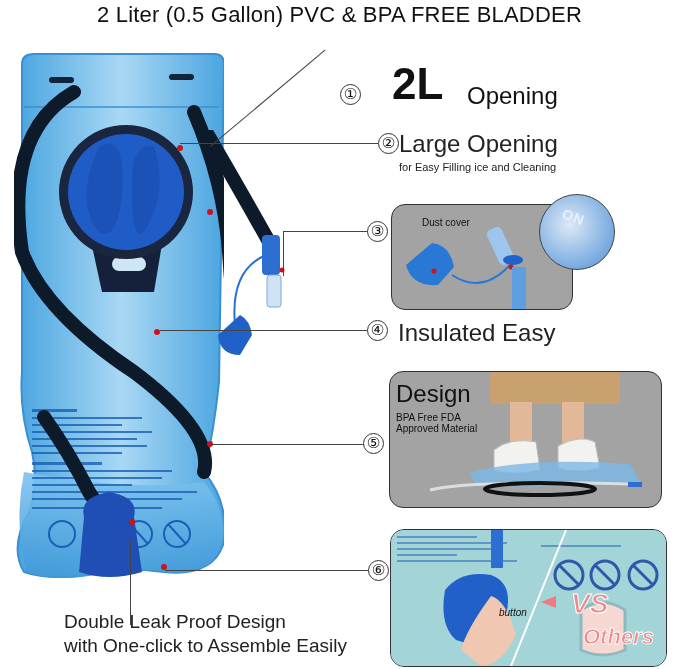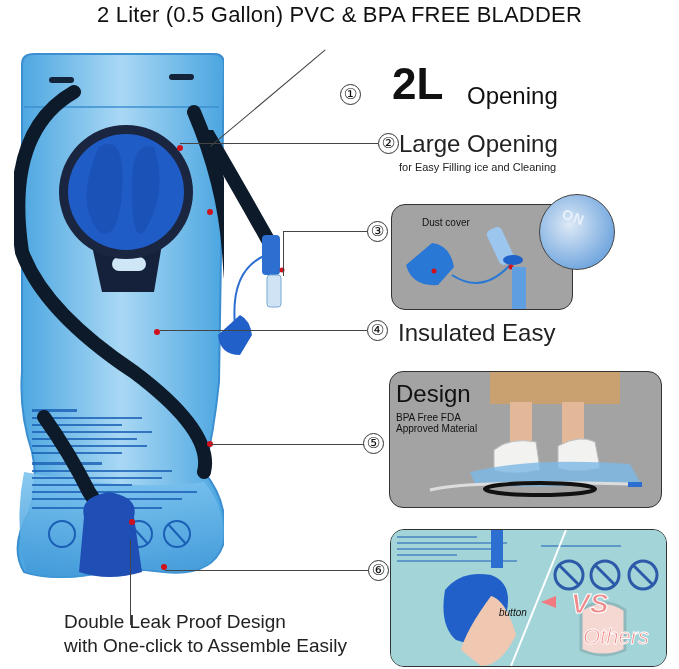--- a/index.html
+++ b/index.html
@@ -174,20 +174,20 @@
     </g>
     <rect x="100" y="0" width="12" height="38" fill="#2d6fd1"></rect>
     <path d="M54,60 Q70,40 100,45 Q128,55 110,100 Q90,120 65,110 Q48,95 54,60 Z" fill="#2060c8"></path>
     <path d="M100,66 Q115,70 125,105 Q110,136 90,136 L70,120 Q75,100 100,66 Z" fill="#f0c7b0"></path>
     <polygon points="150,72 165,66 165,78" fill="#f07a80"></polygon>
     <line x1="175" y1="0" x2="120" y2="136" stroke="#fff" stroke-width="2"></line>
     <path d="M190,80 Q212,65 234,80 L234,120 Q212,130 190,120 Z" fill="#f5d8d2" stroke="#8fb9bd" stroke-width="3"></path>
   </svg>
   <div class="abs" style="left:108px;top:77px;font-size:10px;font-style:italic;color:#111;">button</div>
   <div class="abs" style="left:160px;top:58px;font-size:28px;font-weight:bold;font-style:italic;color:#f08a8a;margin-left:20px;-webkit-text-stroke:1px #fff;">VS</div>
-  <div class="abs" style="left:192px;top:94px;font-size:22px;font-weight:normal;font-style:italic;color:#f08a8a;-webkit-text-stroke:0.8px #fff;">Others</div>
+  <div class="abs" style="left:192px;top:94px;font-size:22px;font-weight:bold;font-style:italic;color:#f08a8a;-webkit-text-stroke:0.8px #fff;">Others</div>
 </div>
 
 <div class="abs line" style="left:130px;top:540px;width:1px;height:85px;"></div>
 <div class="abs bottom-text">
   <div>Double Leak Proof Design</div>
   <div>with One-click to Assemble Easily</div>
 </div>
 
 </body></html>

